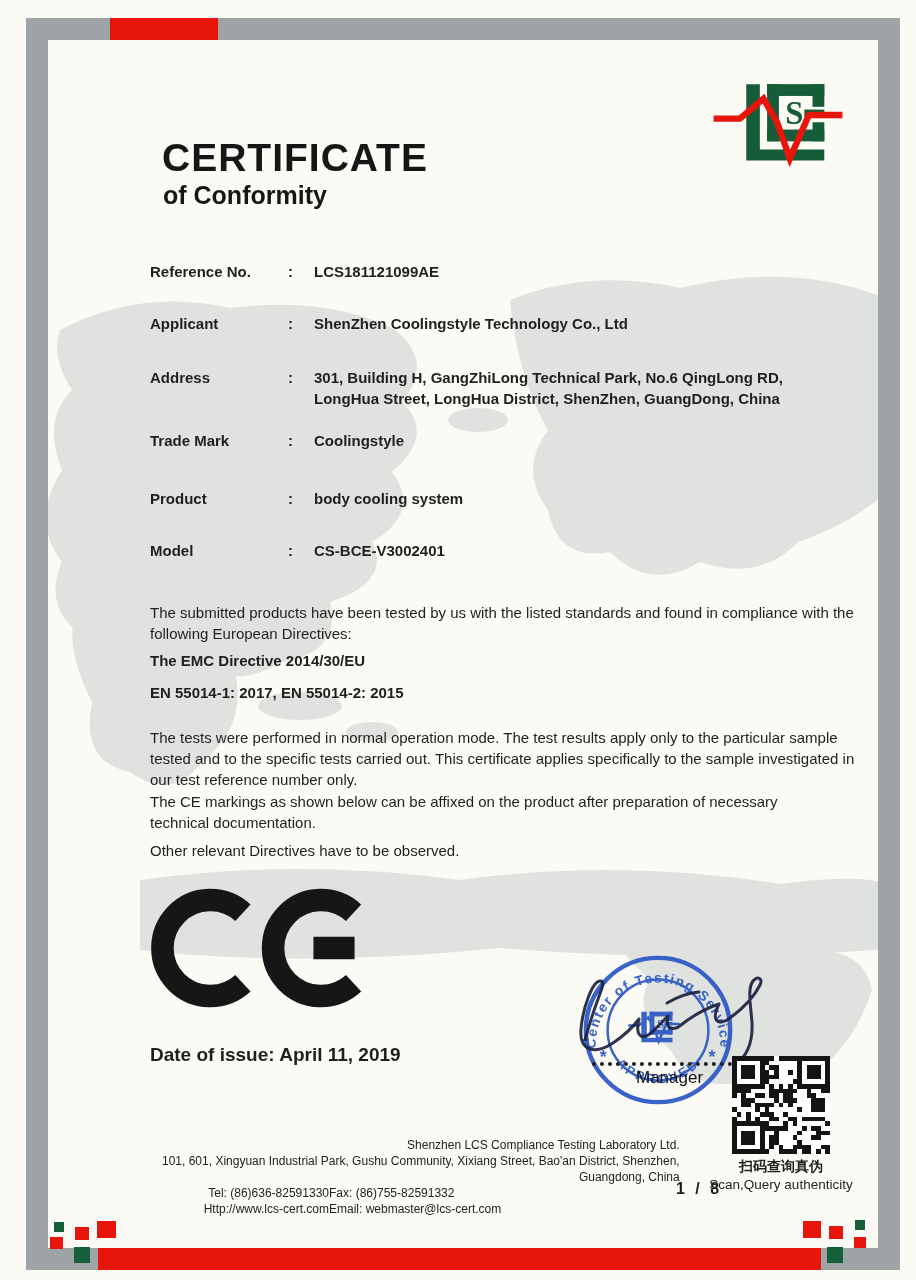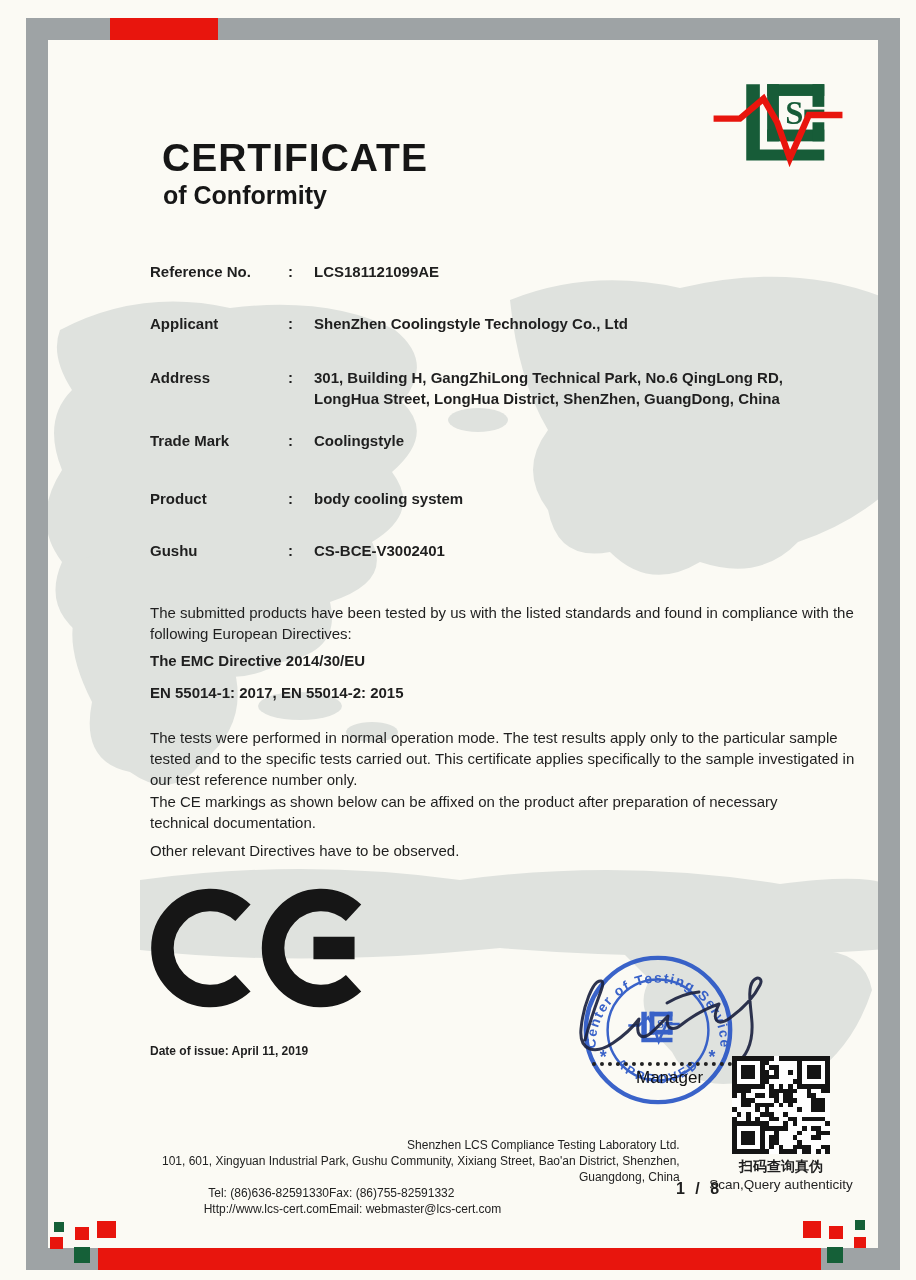--- a/index.html
+++ b/index.html
@@ -21,21 +21,21 @@
   .logo-green{--shape:#175c38;--pulse:#e8150d;}
   .logo-blue{--shape:#2a57c6;--pulse:#2a57c6;}
   .frow{position:absolute;left:150px;width:648px;display:flex;font-size:15px;font-weight:bold;line-height:1.38;}
   .flabel{width:138px;flex:none;}
   .fcolon{width:26px;flex:none;}
   .fvalue{flex:1;}
   .para{position:absolute;left:150px;width:705px;font-size:15px;line-height:1.4;}
   .para.narrow{width:672px;}
   .para.b{font-weight:bold;}
   .ce-svg{position:absolute;left:146px;top:886px;}
-  .date-line{position:absolute;left:150px;top:1044px;font-size:12px;font-weight:bold;}
+  .date-line{position:absolute;left:150px;top:1044px;font-size:19px;font-weight:bold;}
   .stamp-svg{position:absolute;left:574px;top:946px;opacity:.92;}
   .sig-svg{position:absolute;left:555px;top:955px;}
   .dots{position:absolute;left:592px;top:1062px;width:156px;border-top:4px dotted #222;}
   .manager{position:absolute;left:636px;top:1068px;font-size:17px;color:#111;text-align:center;}
   .qr-wrap{position:absolute;left:732px;top:1056px;width:98px;height:98px;background:#fff;display:grid;grid-template-columns:repeat(21,1fr);grid-template-rows:repeat(21,1fr);}
   .qr-wrap i{display:block;}
   .qr-wrap i.d{background:#141414;}
   .qr-cap{position:absolute;left:688px;top:1158px;width:186px;text-align:center;}
   .qr-cap .zh{font-size:14px;font-weight:bold;}
   .qr-cap .en{font-size:13.5px;margin-top:1px;}
@@ -123,21 +123,21 @@
       <span class="flabel">Trade Mark</span>
       <span class="fcolon">:</span>
       <span class="fvalue">Coolingstyle</span>
     </div>
     <div class="frow" style="top:489px">
       <span class="flabel">Product</span>
       <span class="fcolon">:</span>
       <span class="fvalue">body cooling system</span>
     </div>
     <div class="frow" style="top:541px">
-      <span class="flabel">Gushu</span>
+      <span class="flabel">Model</span>
       <span class="fcolon">:</span>
       <span class="fvalue">CS-BCE-V3002401</span>
     </div>
 
     <div class="para" style="top:602px">The submitted products have been tested by us with the listed standards and found in compliance with the following European Directives:</div>
     <div class="para b" style="top:650px">The EMC Directive 2014/30/EU</div>
     <div class="para b" style="top:682px">EN 55014-1: 2017, EN 55014-2: 2015</div>
     <div class="para" style="top:727px">The tests were performed in normal operation mode. The test results apply only to the particular sample tested and to the specific tests carried out. This certificate applies specifically to the sample investigated in our test reference number only.</div>
     <div class="para narrow" style="top:791px">The CE markings as shown below can be affixed on the product after preparation of necessary technical documentation.</div>
     <div class="para" style="top:840px">Other relevant Directives have to be observed.</div>

